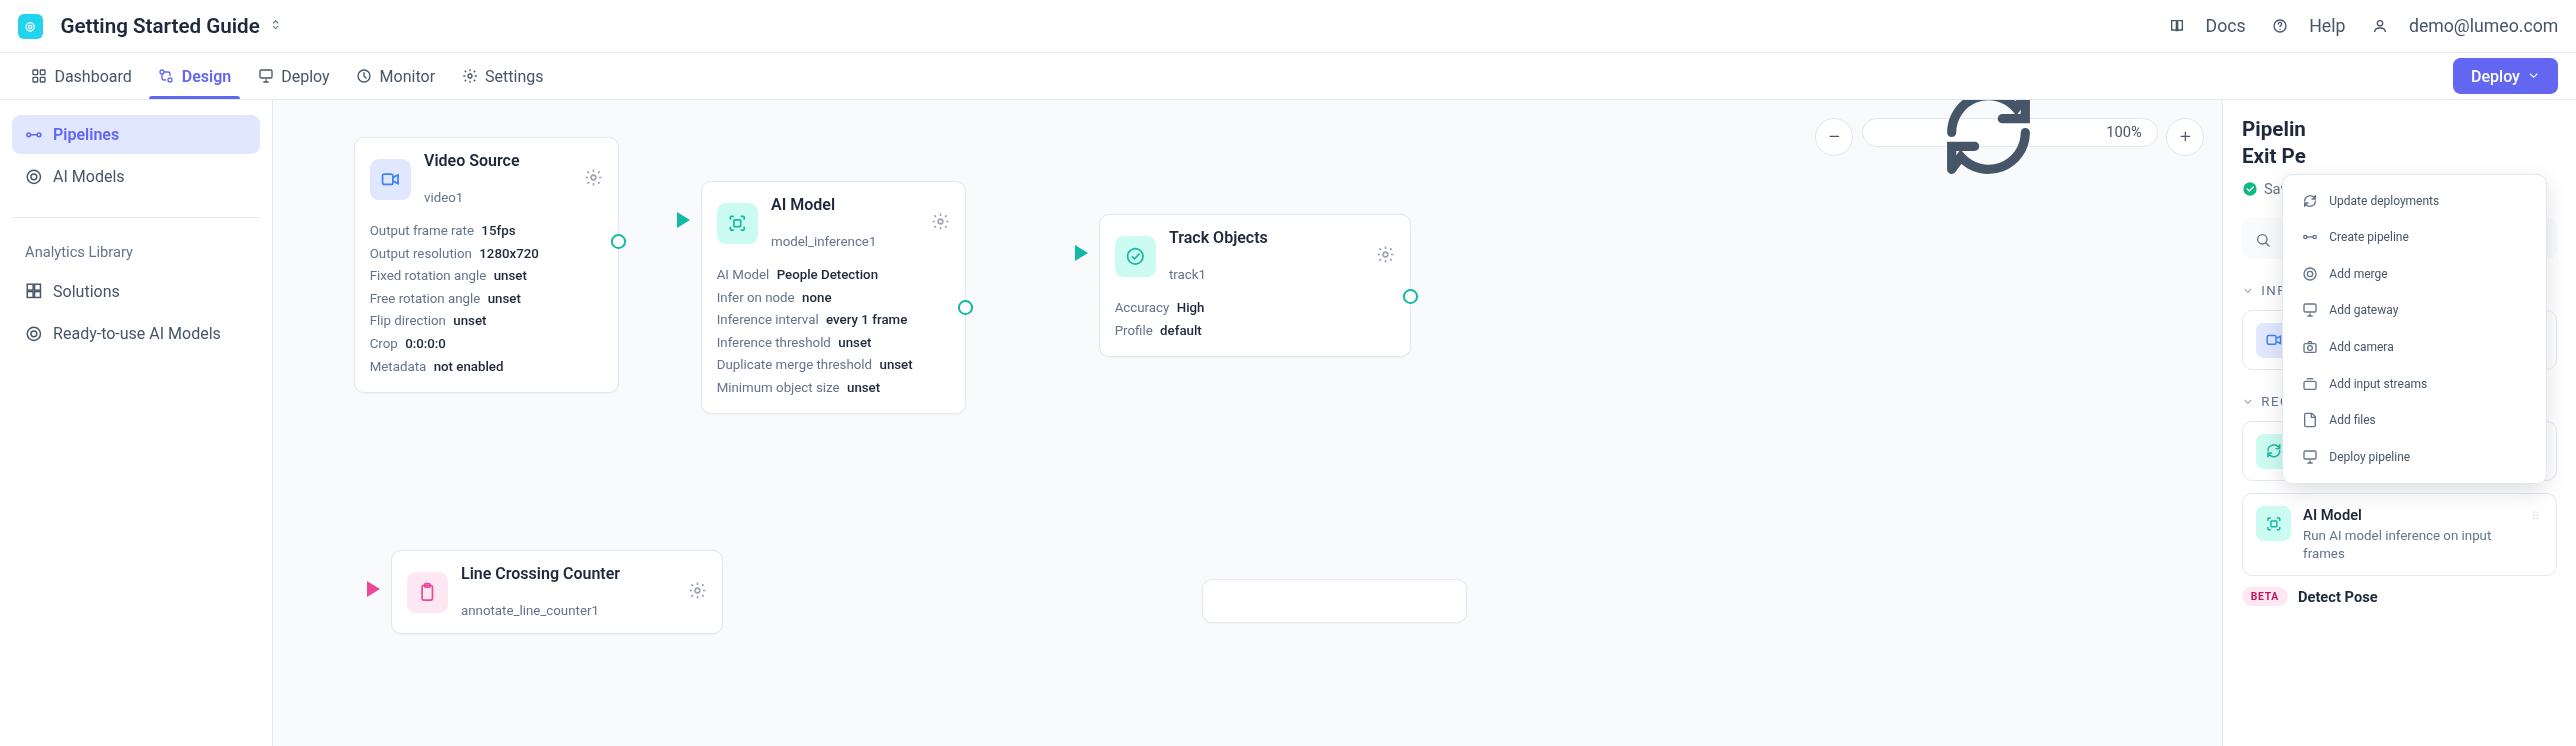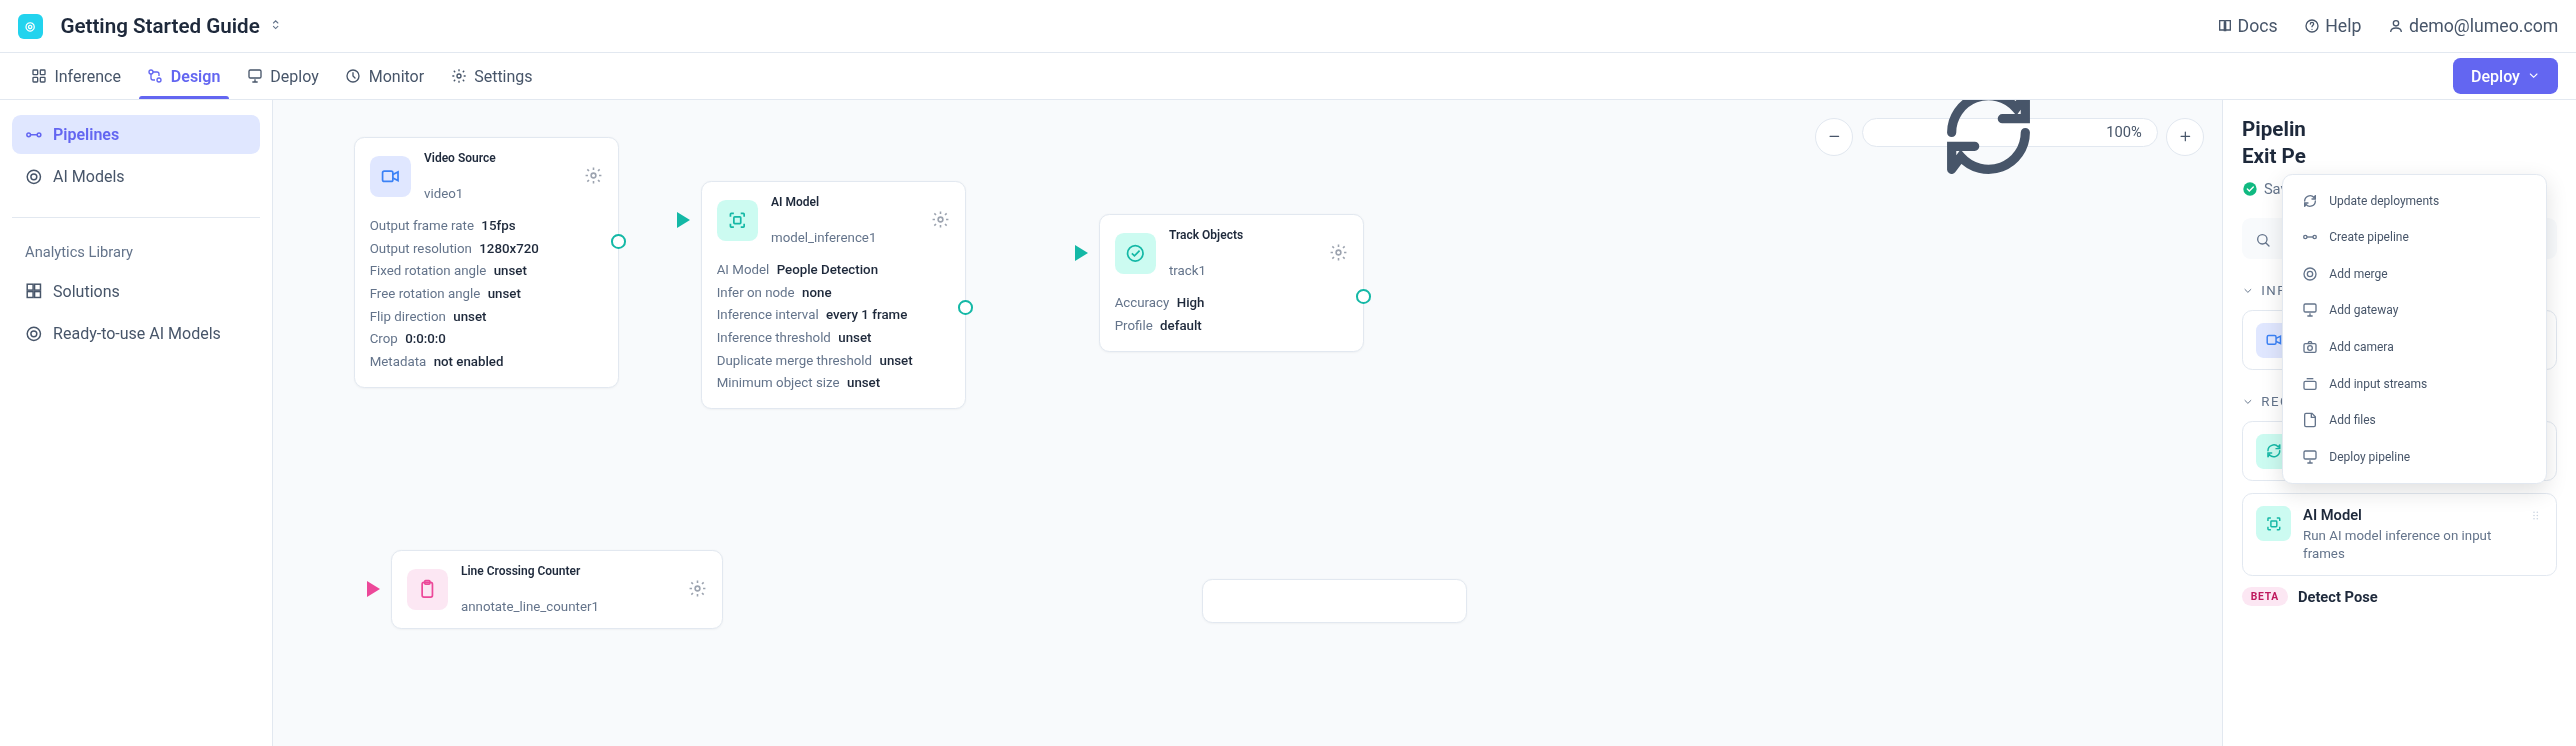--- a/index.html
+++ b/index.html
@@ -23,21 +23,21 @@
   * { box-sizing: border-box; }
   html,body { margin:0; padding:0; font-family: -apple-system, BlinkMacSystemFont, "Segoe UI", Roboto, sans-serif; color:var(--text); background:var(--bg-app); height:100%; }
   body { width:2576px; height:746px; overflow:hidden; }
 
   
   .topbar { display:flex; align-items:center; height:53px; padding:0 17.7px; background:#fff; border-bottom:0.7px solid var(--border); }
   .logo { width:25px; height:25px; border-radius:5.9px; background:#22d3ee; display:flex; align-items:center; justify-content:center; color:#fff; font-weight:700; margin-right:17.7px; }
   .project-name { font-size:20.6px; font-weight:600; color:var(--text); margin-right:8.8px; }
   .project-chevron { color:var(--text-light); }
   .topbar-spacer { flex:1; }
-  .top-link { display:flex; align-items:center; gap:5px; margin-left:26.5px; font-size:17.7px; color:var(--text-mid); cursor:pointer; }
+  .top-link { display:flex; align-items:center; gap:21px; margin-left:26.5px; font-size:17.7px; color:var(--text-mid); cursor:pointer; }
   .top-link svg { width:16px; height:16px; }
 
   
   .navrow { display:flex; align-items:center; height:47px; padding:0 17.7px; background:#fff; border-bottom:0.7px solid var(--border); }
   .nav-tab { display:flex; align-items:center; gap:7.4px; padding:0 13.3px; height:100%; font-size:16px; color:var(--text-mid); cursor:pointer; position:relative; }
   .nav-tab.active { color:var(--primary); font-weight:600; }
   .nav-tab.active::after { content:""; position:absolute; left:4.4px; right:4.4px; bottom:0; height:2.9px; background:var(--primary); border-radius:2.9px 2.9px 0 0; }
   .nav-tab svg { width:16px; height:16px; }
   .navrow-spacer { flex:1; }
   .deploy-btn { display:flex; align-items:center; gap:7.4px; background:var(--primary); color:#fff; font-size:16px; font-weight:500; padding:8.8px 17.7px; border-radius:7.4px; cursor:pointer; }
@@ -59,21 +59,21 @@
   .canvas-controls { position:absolute; top:17.7px; right:17.7px; display:flex; gap:8.8px; z-index:10; }
   .zoom-btn { width:38px; height:38px; border-radius:50%; background:#fff; border:0.7px solid var(--border); display:flex; align-items:center; justify-content:center; cursor:pointer; color:var(--text-mid); }
   .zoom-badge { height:29px; padding:0 14.7px; border-radius:19px; background:#fff; border:0.7px solid var(--border); display:flex; align-items:center; gap:7.4px; color:var(--text-mid); font-size:14.7px; cursor:pointer; }
   .zoom-btn svg { width:14.7px; height:14.7px; }
 
   .node { position:absolute; background:#fff; border:0.7px solid var(--border); border-radius:10.3px; box-shadow:0 0.7px 2.2px rgba(0,0,0,0.04); }
   .node-head { display:flex; align-items:center; gap:13.3px; padding:13.3px 14.7px; }
   .node-badge { width:41px; height:41px; border-radius:8.8px; display:flex; align-items:center; justify-content:center; flex-shrink:0; }
   .node-badge svg { width:20.6px; height:20.6px; }
   .node-titles { flex:1; min-width:0; }
-  .node-title { font-size:12px; font-weight:600; color:var(--text); line-height:1.2; }
+  .node-title { font-size:16px; font-weight:600; color:var(--text); line-height:1.2; }
   .node-sub   { font-size:13.3px; color:var(--text-light); line-height:1.3; margin-top:19px; }
   .node-gear { color:#9ca3af; cursor:pointer; }
   .node-gear svg { width:19px; height:19px; }
   .node-body { padding:0 14.7px 13.3px; }
   .prop { display:flex; font-size:13.3px; line-height:1.7; }
   .prop .k { color:var(--text-light); margin-right:7.4px; }
   .prop .v { color:var(--text); font-weight:500; }
 
   .port { position:absolute; width:14.7px; height:14.7px; border-radius:50%; border:2.2px solid; background:#fff; }
   .play { position:absolute; width:0; height:0; border-top:8.8px solid transparent; border-bottom:8.8px solid transparent; border-left:13.3px solid; }
@@ -251,21 +251,21 @@
       </svg>
       <span>demo@lumeo.com</span>
     </div>
 </div>
 
 <div class="navrow">
   <div class="nav-tab">
       <svg viewBox="0 0 22 22" width="16" height="16">
         <use href="#i-dashboard"></use>
       </svg>
-      <span>Inference</span>
+      <span>Dashboard</span>
     </div>
   <div class="nav-tab active">
       <svg viewBox="0 0 22 22" width="16" height="16">
         <use href="#i-design"></use>
       </svg>
       <span>Design</span>
     </div>
   <div class="nav-tab">
       <svg viewBox="0 0 22 22" width="16" height="16">
         <use href="#i-deploy"></use>
@@ -431,21 +431,21 @@
             <span class="v">unset</span>
           </div>
         <div class="prop">
             <span class="k">Minimum object size</span>
             <span class="v">unset</span>
           </div>
       </div>
       <div class="port" style="right:-8px; top:118px; border-color:var(--teal);"></div>
     </div>
 
-    <div class="node" style="left:826px; top:114px; width:265px;">
+    <div class="node" style="left:826px; top:114px; width:312px;">
       <div class="play" style="left:-25px; top:29.5px; border-left-color:var(--teal);"></div>
       <div class="node-head">
         <div class="node-badge" style="background:#ccfbf1; color:var(--teal);">
             <svg viewBox="0 0 28 28" width="20.6" height="20.6">
               <use href="#i-check2"></use>
             </svg>
           </div>
         <div class="node-titles">
           <div class="node-title">Track Objects</div>
           <div class="node-sub">track1</div>

